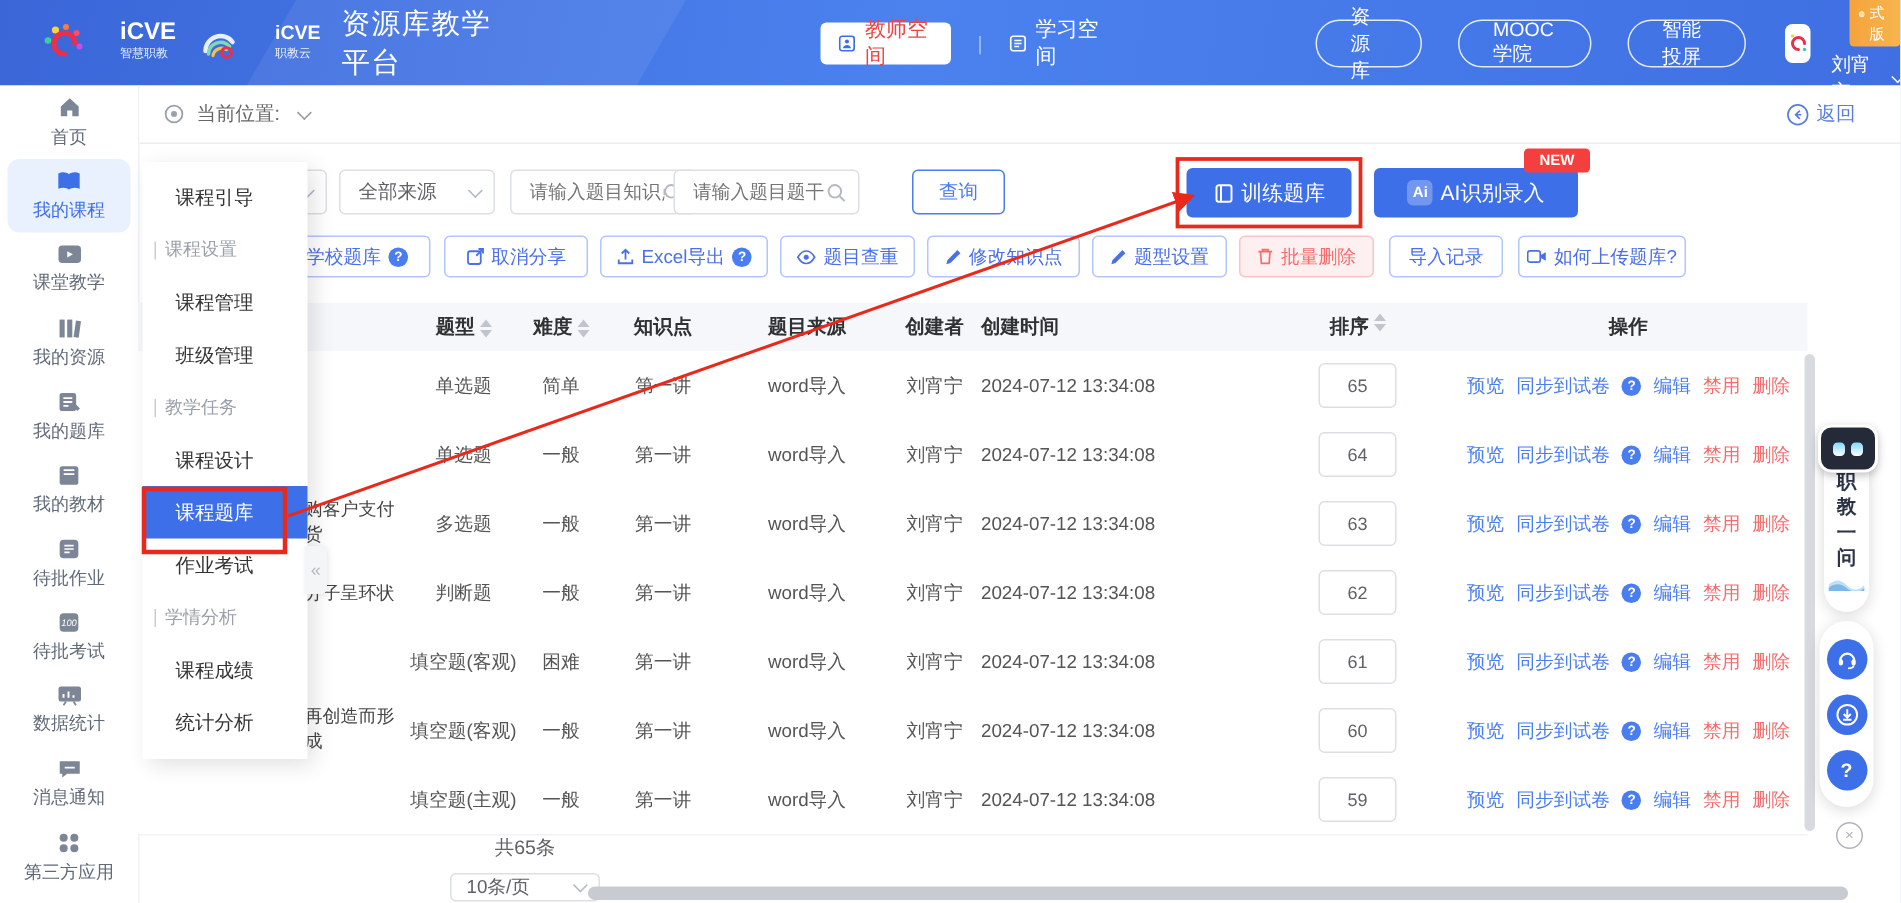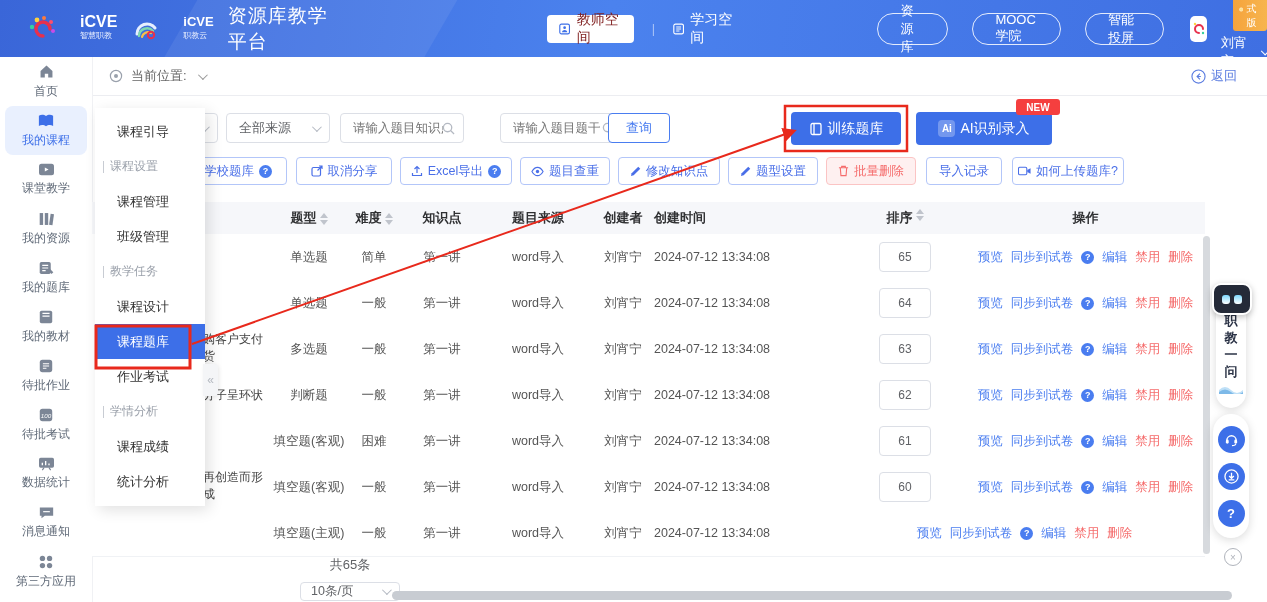--- a/index.html
+++ b/index.html
@@ -7,21 +7,21 @@
        font-family:"Liberation Sans","DejaVu Sans",sans-serif;}
   
   .hdr{position:absolute;left:0;top:0;width:1267px;height:57px;
        background:linear-gradient(100deg,#3a66d8 0%,#4b82ee 48%,#3f6fe2 100%);display:flex;align-items:center;}
   .hdr:before{content:"";position:absolute;left:180px;top:-30px;width:260px;height:120px;
        background:rgba(255,255,255,.07);transform:skewX(-30deg);}
   .logo1{margin-left:28px;display:flex;align-items:center;gap:22px;}
   .logo-txt{color:#fff;font-weight:bold;font-size:16px;line-height:14px;}
   .logo-sub{color:#eaf0ff;font-size:8px;display:block;font-weight:normal;}
   .app-title{color:#fff;font-size:19px;margin-left:14px;letter-spacing:1px;}
-  .space-btn{margin-left:205px;background:#fff;color:#7f1d1d;font-size:14px;height:28px;
+  .space-btn{margin-left:205px;background:#fff;color:#ef4444;font-size:14px;height:28px;
        border-radius:4px;display:flex;align-items:center;gap:6px;padding:0 12px;cursor:pointer;}
   .hdr-div{color:rgba(255,255,255,.5);margin:0 18px;font-size:13px;}
   .space-lnk{color:#fff;font-size:14px;display:flex;align-items:center;gap:6px;cursor:pointer;}
   .pill{height:30px;border:1px solid rgba(255,255,255,.85);border-radius:16px;color:#fff;
        font-size:13px;display:flex;align-items:center;padding:0 22px;cursor:pointer;}
   .pill+.pill{margin-left:24px;}
   .mini-logo{width:26px;height:26px;background:#fff;border-radius:5px;margin-left:26px;
        display:flex;align-items:center;justify-content:center;}
   .user{margin-left:14px;color:#fff;font-size:13px;}
   .badge-official{display:inline-flex;align-items:center;gap:3px;background:linear-gradient(90deg,#f7a948,#f8b l);
@@ -317,21 +317,21 @@
     <span>全部来源</span>
       <i class="chev"></i>
     </div>
   <div class="ctl" style="left:340px;top:113px;width:124px;">
     <input style="border: none; outline: none; width: 90px; margin-left: 10px; font-size: 12.5px; color: rgb(96, 98, 102); font-family: inherit;" placeholder="请输入题目知识点">
     <svg width="13" height="13" viewBox="0 0 14 14">
         <circle cx="6" cy="6" r="4.5" fill="none" stroke="#b4b9c2" stroke-width="1.4"></circle>
         <path d="M9.5 9.5 13 13" stroke="#b4b9c2" stroke-width="1.4"></path>
       </svg>
     </div>
-  <div class="ctl" style="left:500px;top:113px;width:124px;">
+  <div class="ctl" style="left:449px;top:113px;width:124px;">
     <input style="border: none; outline: none; width: 90px; margin-left: 10px; font-size: 12.5px; color: rgb(96, 98, 102); font-family: inherit;" placeholder="请输入题目题干">
     <svg width="13" height="13" viewBox="0 0 14 14">
         <circle cx="6" cy="6" r="4.5" fill="none" stroke="#b4b9c2" stroke-width="1.4"></circle>
         <path d="M9.5 9.5 13 13" stroke="#b4b9c2" stroke-width="1.4"></path>
       </svg>
     </div>
   <div class="btn query" style="left:608px;top:113px;width:62px;height:30px;">
       <span>查询</span>
     </div>
 
@@ -559,20 +559,23 @@
   </div>
   <div class="trow" style="top:510px;">
     <div class="c-stem"></div>
     <div class="c-type">填空题(主观)</div>
     <div class="c-diff">一般</div>
     <div class="c-know">第一讲</div>
     <div class="c-src">word导入</div>
     <div class="c-crt">刘宵宁</div>
     <div class="c-date">2024-07-12 13:34:08</div>
     <div class="c-gap"></div>
+    <div class="c-ord">
+        <input class="ord-in" value="59" style="">
+      </div>
     <div class="c-act">
         <span class="lnk">预览</span>
         <span class="lnk">同步到试卷</span>
         <span class="qmark">?</span>
         <span class="lnk">编辑</span>
         <span class="lnk red">禁用</span>
         <span class="lnk red">删除</span>
       </div>
   </div>
 

